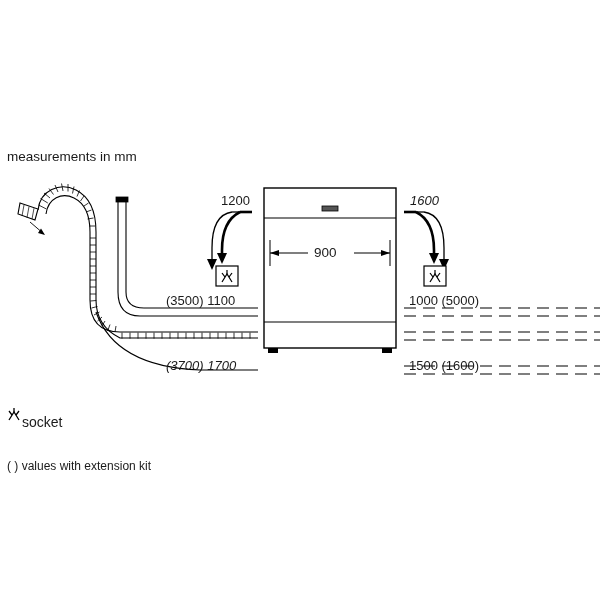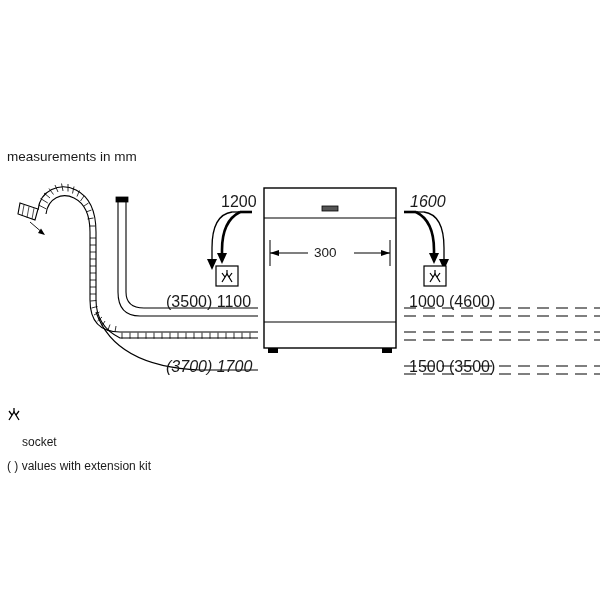--- a/index.html
+++ b/index.html
@@ -19,34 +19,34 @@
     position: absolute;
     left: 0;
     top: 0;
     width: 511px;
     height: 600px;
     padding-left: 28px;
   }
   .txt {
     position: absolute;
     font-family: "Liberation Sans", sans-serif;
-    font-size: 16px;
+    font-size: 13px;
     color: #1a1a1a;
     white-space: nowrap;
     line-height: 1;
   }
   #caption-measurements {
     left: 7px;
     top: 150px;
     font-size: 13.5px;
   }
   #legend-socket-label {
     left: 22px;
-    top: 436px;
-    font-size: 12px;
+    top: 415px;
+    font-size: 14px;
     text-align: center;
   }
   #legend-extension-label {
     left: 7px;
     top: 432px;
     font-size: 12px;
     margin-top: 28px;
   }
   svg {
     position: absolute;
@@ -214,27 +214,27 @@
       <line x1="19" y1="411" x2="16" y2="415" stroke="#000000" stroke-width="1.3"></line>
     </g>
   </svg>
 
   <div class="txt" id="caption-measurements">measurements in mm</div>
 
   <div class="txt" style="left:221px; top:194px;">1200</div>
 
   <div class="txt" style="left:410px; top:194px;font-style:italic;">1600</div>
 
-  <div class="txt" style="left:314px; top:246px; font-size:13.5px;">300</div>
+  <div class="txt" style="left:314px; top:246px; font-size:13.5px;">900</div>
 
   <div class="txt" style="left:166px; top:294px;">(3500) 1100</div>
 
-  <div class="txt" style="left:409px; top:294px;">1000 (4600)</div>
+  <div class="txt" style="left:409px; top:294px;">1000 (5000)</div>
 
   <div class="txt" style="left:166px; top:359px;font-style:italic;">(3700) 1700</div>
 
-  <div class="txt" style="left:409px; top:359px;">1500 (3500)</div>
+  <div class="txt" style="left:409px; top:359px;">1500 (1600)</div>
 
   <div class="txt" id="legend-socket-label">socket</div>
 
   <div class="txt" id="legend-extension-label">( ) values with extension kit</div>
 
 </div>
 
 </body></html>

